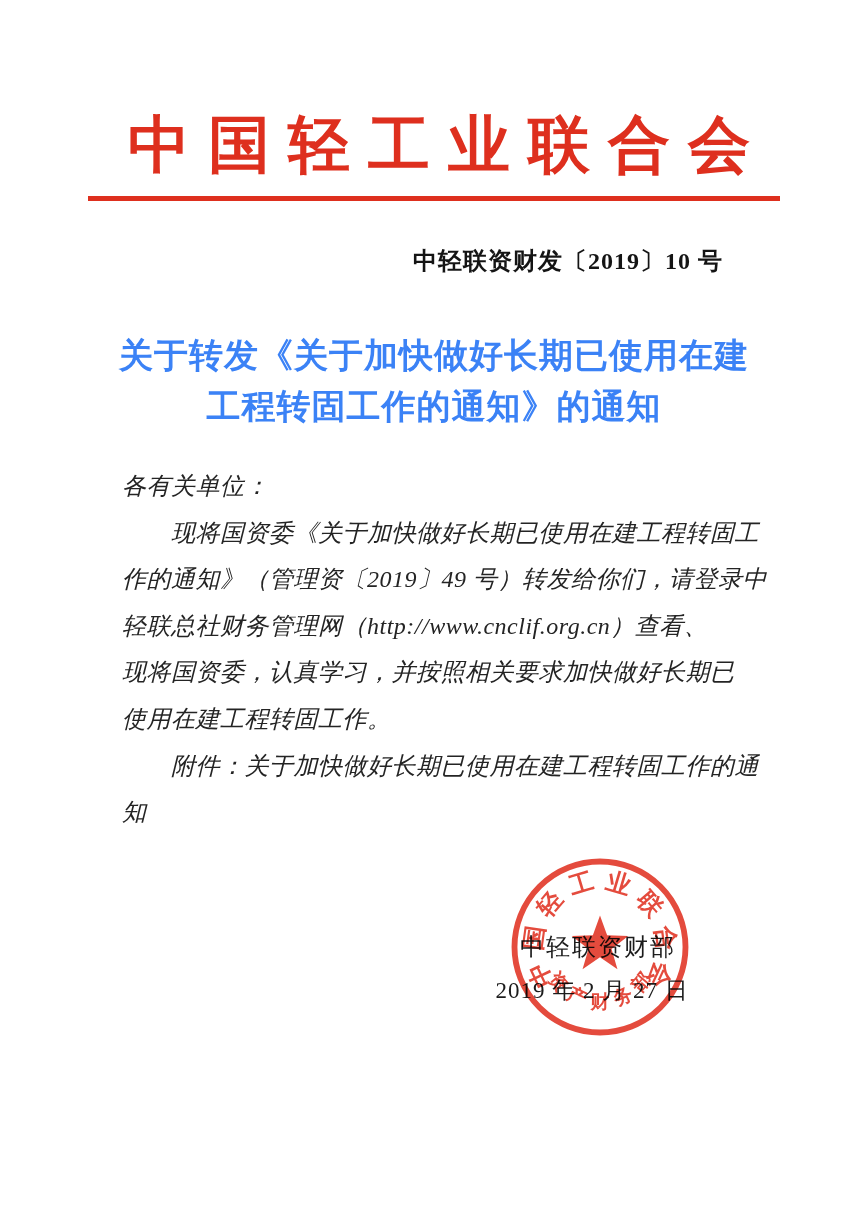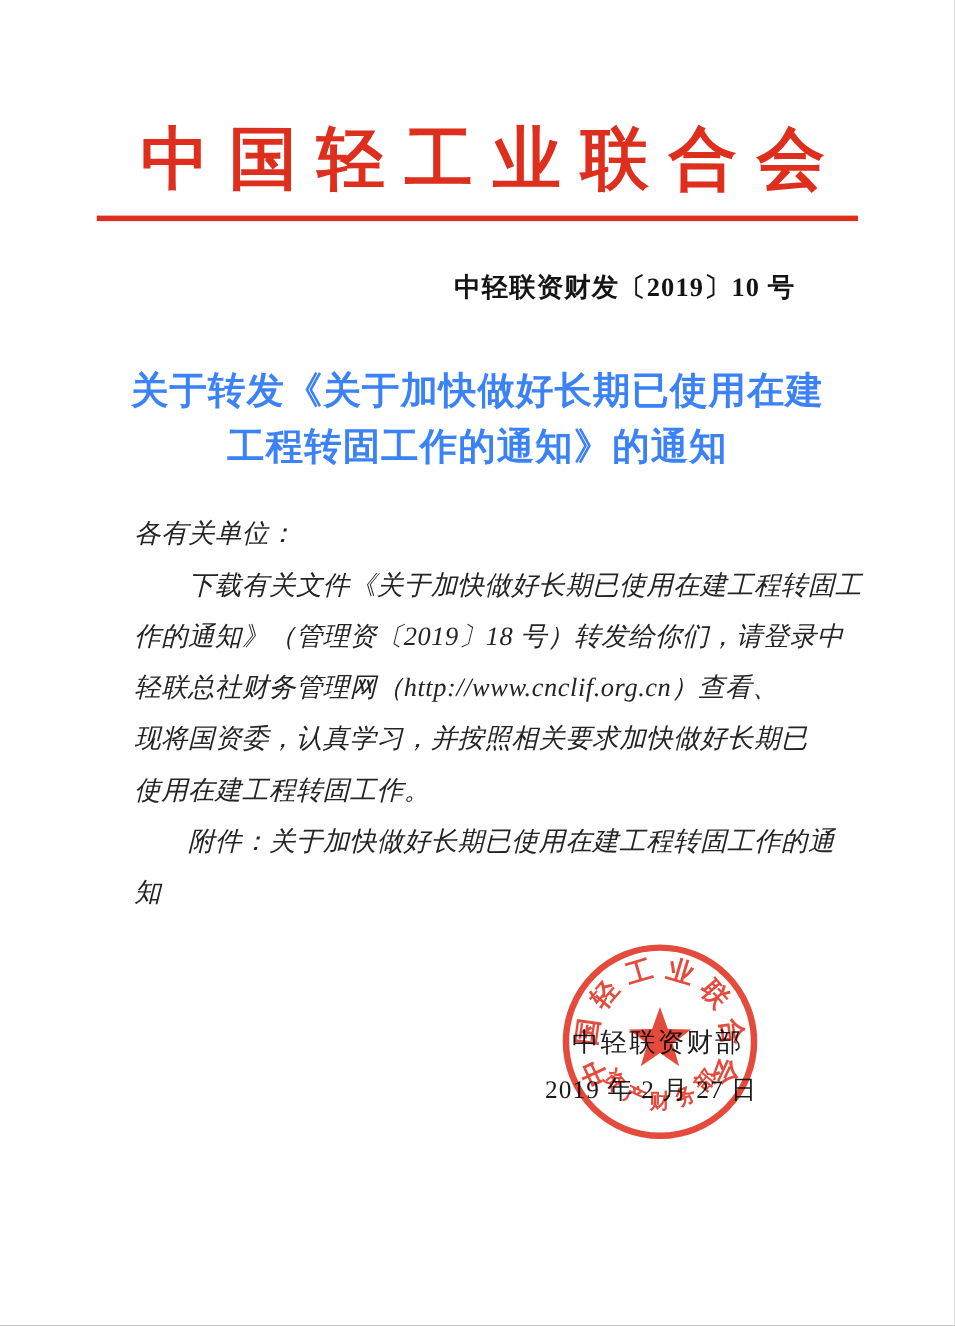--- a/index.html
+++ b/index.html
@@ -52,22 +52,22 @@
 
   <div class="doc-number">中轻联资财发〔2019〕10 号</div>
 
   <div class="title">
     <div>关于转发《关于加快做好长期已使用在建</div>
     <div>工程转固工作的通知》的通知</div>
   </div>
 
   <div class="body-block">
       <div class="body-line">各有关单位：</div>
-      <div class="body-line">　　下载有关文件《关于加快做好长期已使用在建工程转固工</div>
-      <div class="body-line">作的通知》（管理资〔2019〕18 号）转发给你们，请登录中</div>
+      <div class="body-line">　　现将国资委《关于加快做好长期已使用在建工程转固工</div>
+      <div class="body-line">作的通知》（管理资〔2019〕49 号）转发给你们，请登录中</div>
       <div class="body-line">轻联总社财务管理网（http://www.cnclif.org.cn）查看、</div>
       <div class="body-line">现将国资委，认真学习，并按照相关要求加快做好长期已</div>
       <div class="body-line">使用在建工程转固工作。</div>
       <div class="body-line">　　附件：关于加快做好长期已使用在建工程转固工作的通</div>
       <div class="body-line">知</div>
     </div>
 
   <div class="signer">中轻联资财部</div>
 
   <div class="sign-date">2019 年 2 月 27 日</div>

